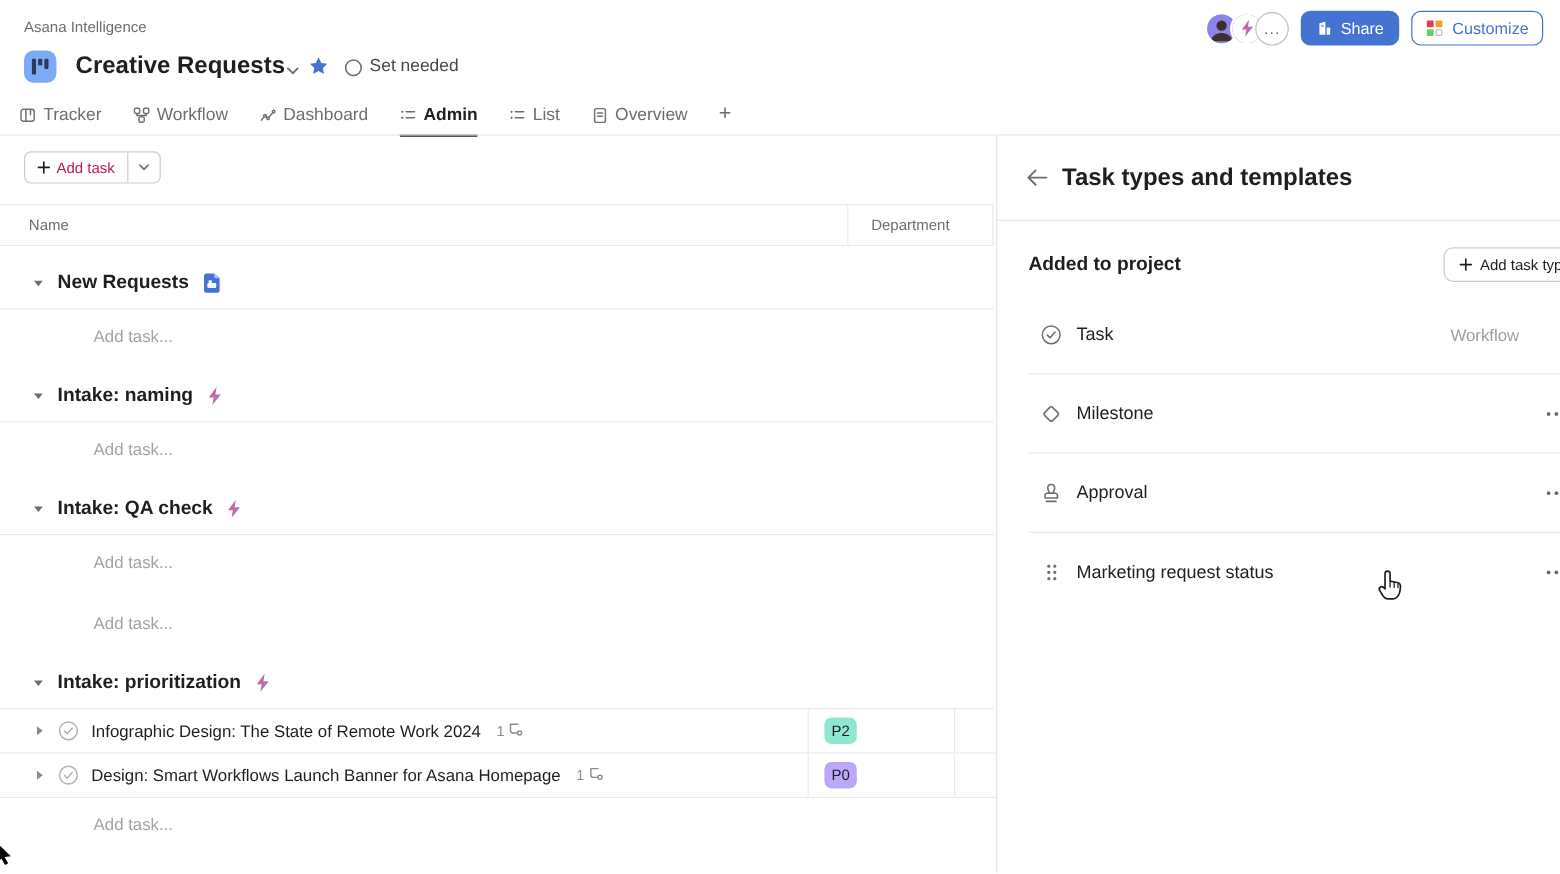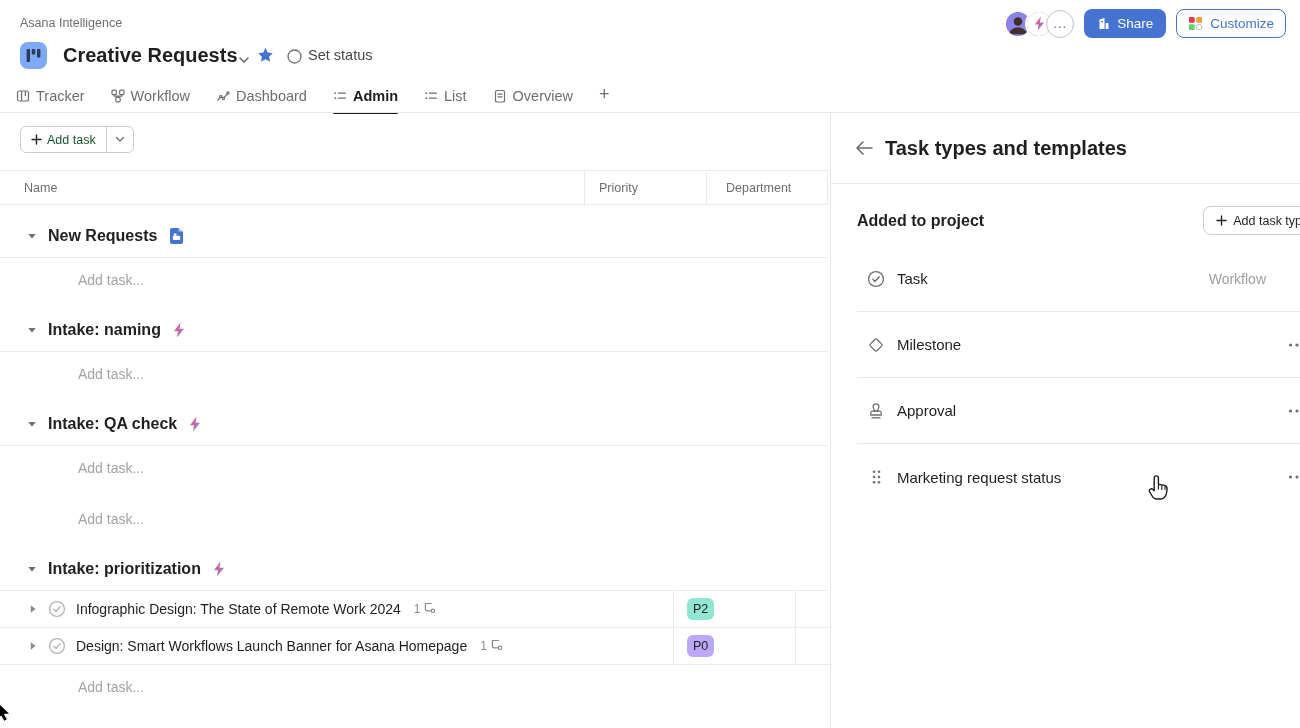--- a/index.html
+++ b/index.html
@@ -38,21 +38,21 @@
   .tab { display:flex; align-items:center; gap:6px; font-size:14.5px; color:#6d6e6f; height:35px; position:relative; cursor:pointer; }
   .tab .tab-icon { display:flex; align-items:center; }
   .tab.active { color:#1e1f21; font-weight:600; }
   .tab.active::after { content:''; position:absolute; left:0; right:0; bottom:-1px; height:2px; background:#1e1f21; border-radius:2px; }
   .tab-add { font-size:18px; color:#6d6e6f; cursor:pointer; padding-bottom:2px; }
 
   
   .left-panel { position:absolute; left:0; top:113px; width:830px; height:615px; overflow:hidden; }
   .add-task-btn { position:absolute; left:20px; top:13px; height:27px; display:flex; border:1px solid #cfcbcc;
     border-radius:6px; background:#fff; overflow:hidden; }
-  .add-task-main { padding:0 10px; display:flex; align-items:center; gap:5px; font-size:12.5px; color:#14532d;
+  .add-task-main { padding:0 10px; display:flex; align-items:center; gap:5px; font-size:12.5px; color:#be185d;
     border-right:1px solid #cfcbcc; cursor:pointer; }
   .add-task-caret { width:26px; display:flex; align-items:center; justify-content:center; cursor:pointer; }
   .table-header { position:absolute; left:0; top:57px; width:828px; height:35px; border-top:1px solid #eceae8;
     border-bottom:1px solid #eceae8; border-right:1px solid #eceae8; display:flex; align-items:center;
     font-size:12.5px; color:#6d6e6f; }
   .col-name { flex:1; padding-left:24px; }
   .col-priority { width:122px; border-left:1px solid #eceae8; padding-left:14px; height:100%; display:flex; align-items:center; }
   .col-dept { width:121px; border-left:1px solid #eceae8; padding-left:19px; height:100%; display:flex; align-items:center; }
   #sections { position:absolute; left:0; top:92px; width:830px; }
   .section { margin-top:7px; }
@@ -165,21 +165,21 @@
 <span class="title-star">
   <svg width="17" height="16" viewBox="0 0 17 16" fill="#4573d2">
       <path d="M8.5 0.8l2.2 4.7 5 .7-3.6 3.5.9 5-4.5-2.5L4 14.7l.9-5L1.3 6.2l5-.7z"></path>
     </svg>
 </span>
 <span class="status-circle">
   <svg width="15" height="15" viewBox="0 0 15 15" fill="none" stroke="#6d6e6f" stroke-width="1.3">
       <circle cx="7.5" cy="7.5" r="6.5"></circle>
     </svg>
 </span>
-<span class="status-label">Set status</span>
+<span class="status-label">Set needed</span>
 
 <nav class="tabs" id="tabs">
     <div class="tab">
       <span class="tab-icon">
         <svg width="14" height="14" viewBox="0 0 14 14" fill="none" stroke="#6d6e6f" stroke-width="1.2">
           <rect x="1.5" y="2" width="11" height="10" rx="2"></rect>
           <path d="M5.6 2v10M9.4 2v5"></path>
         </svg>
       </span>
       <span class="tab-label">Tracker</span>
@@ -250,21 +250,20 @@
       <span>Add task</span>
     </span>
     <span class="add-task-caret">
       <svg width="10" height="7" viewBox="0 0 10 7" fill="none" stroke="#6d6e6f" stroke-width="1.4" stroke-linecap="round">
           <path d="M1.5 1.5L5 5l3.5-3.5"></path>
         </svg>
     </span>
   </div>
   <div class="table-header" id="table-header">
       <div class="col-name">Name</div>
-      <div class="col-priority">Priority</div>
       <div class="col-dept">Department</div>
     </div>
   <div id="sections">
       <div class="section">
         <div class="section-header">
           <span class="section-caret">
             <svg width="10" height="10" viewBox="0 0 10 10">
               <path d="M1.3 3h7.4L5 7.6z" fill="#6d6e6f"></path>
             </svg>
           </span>

